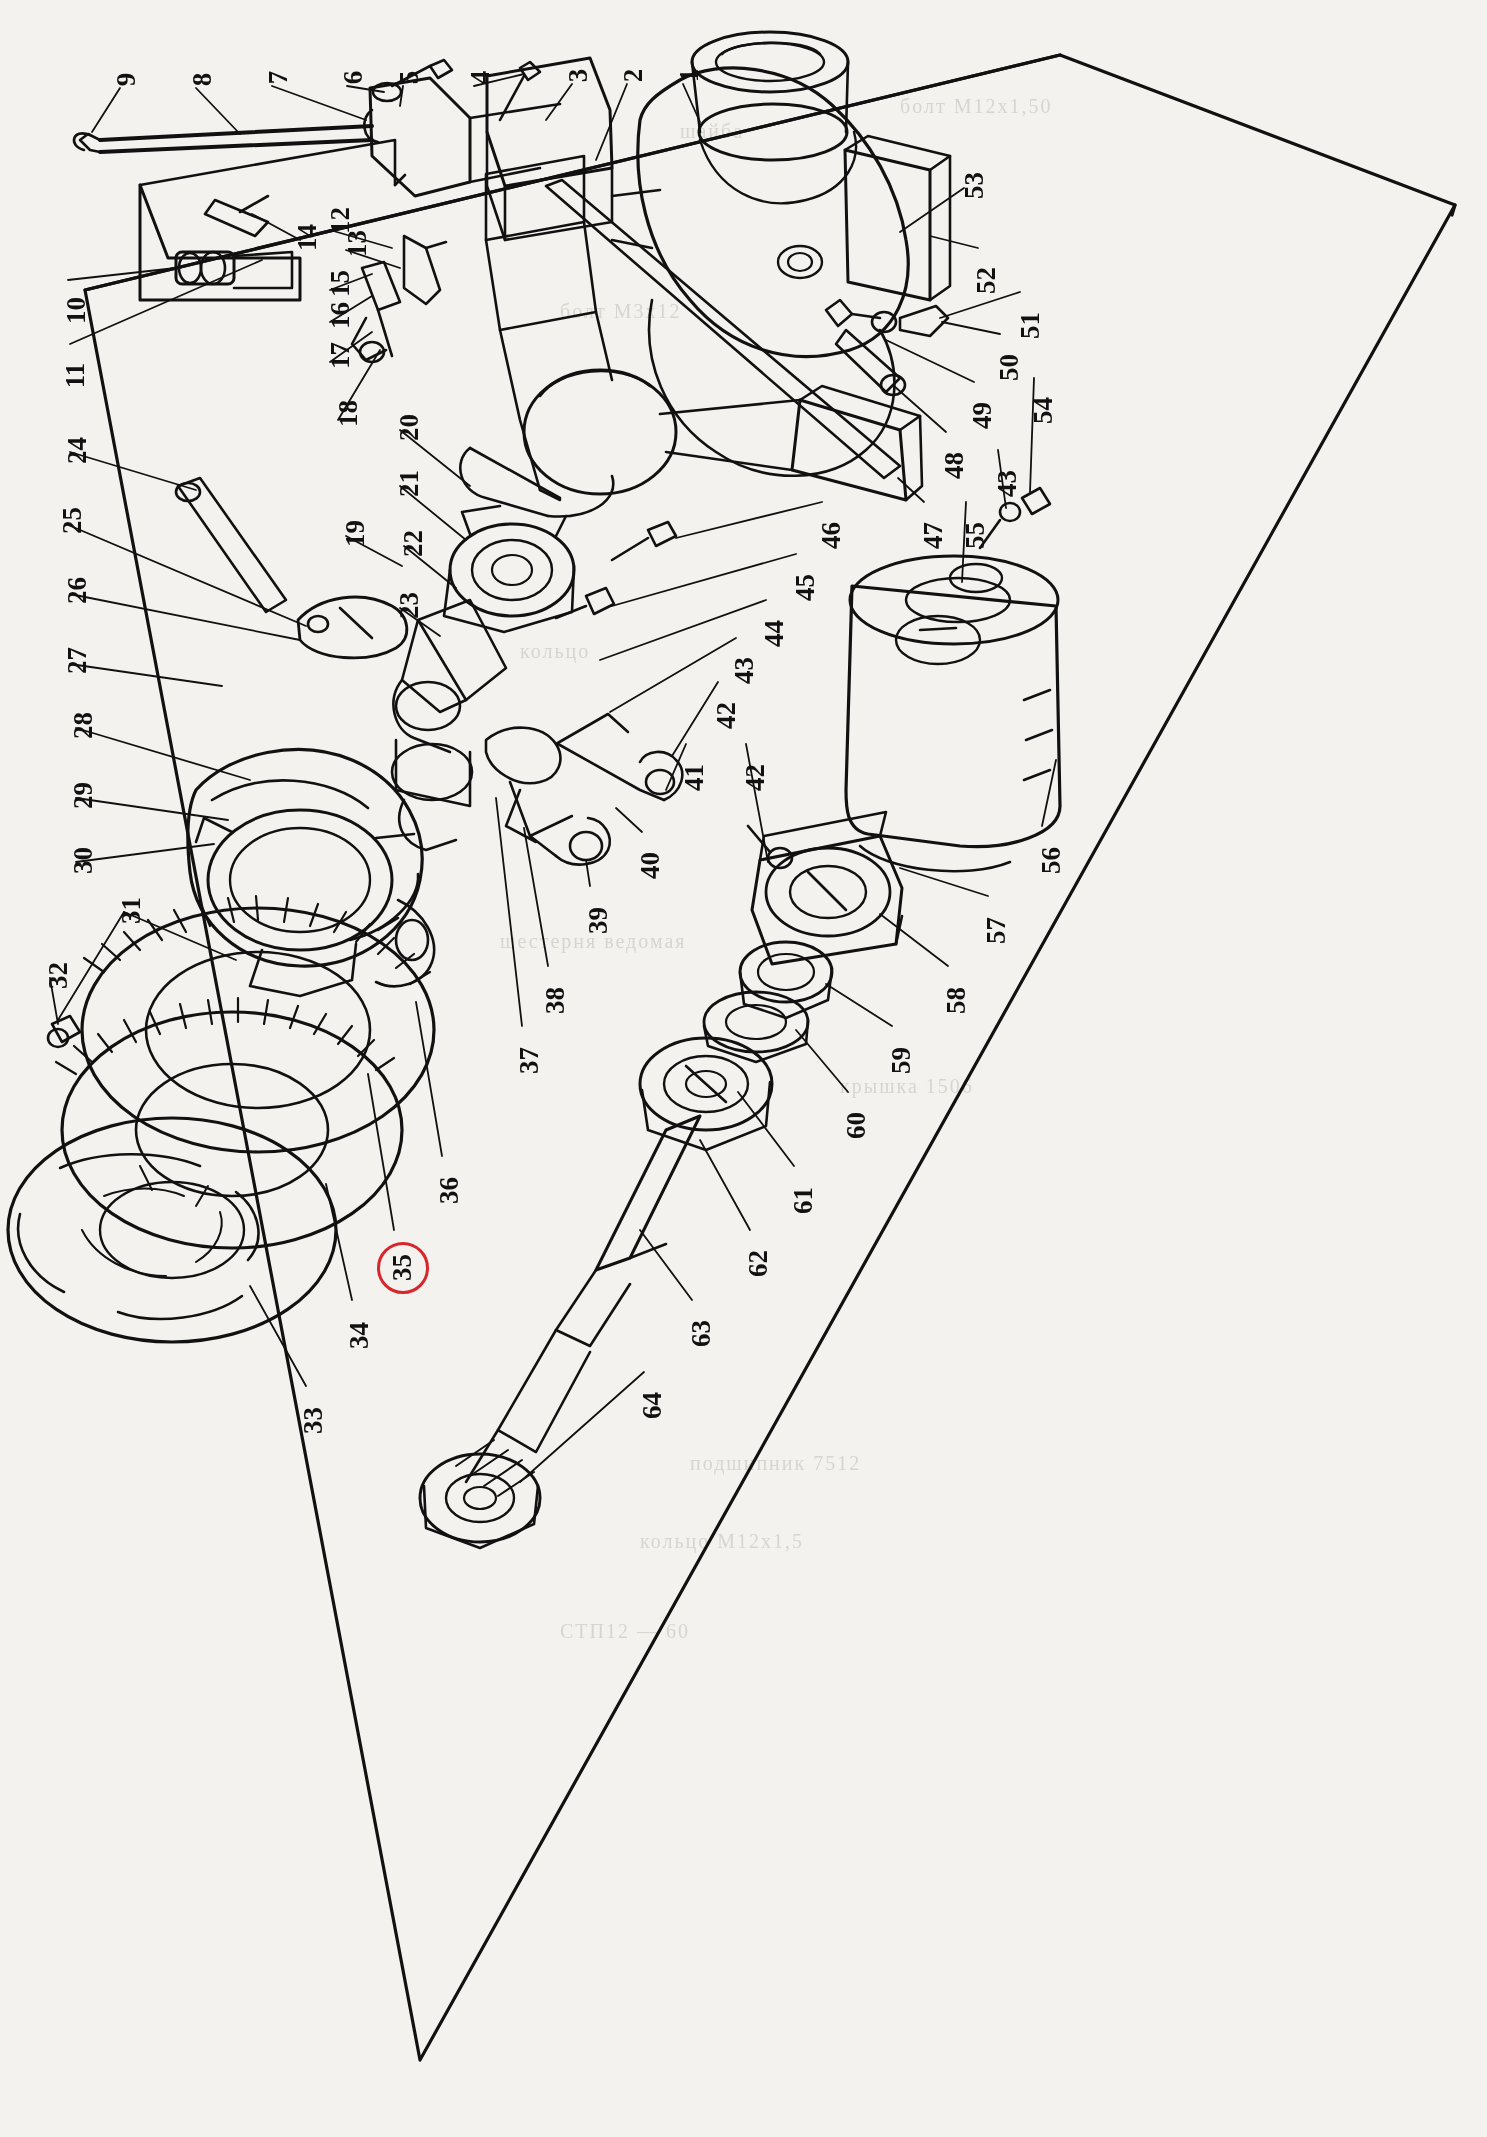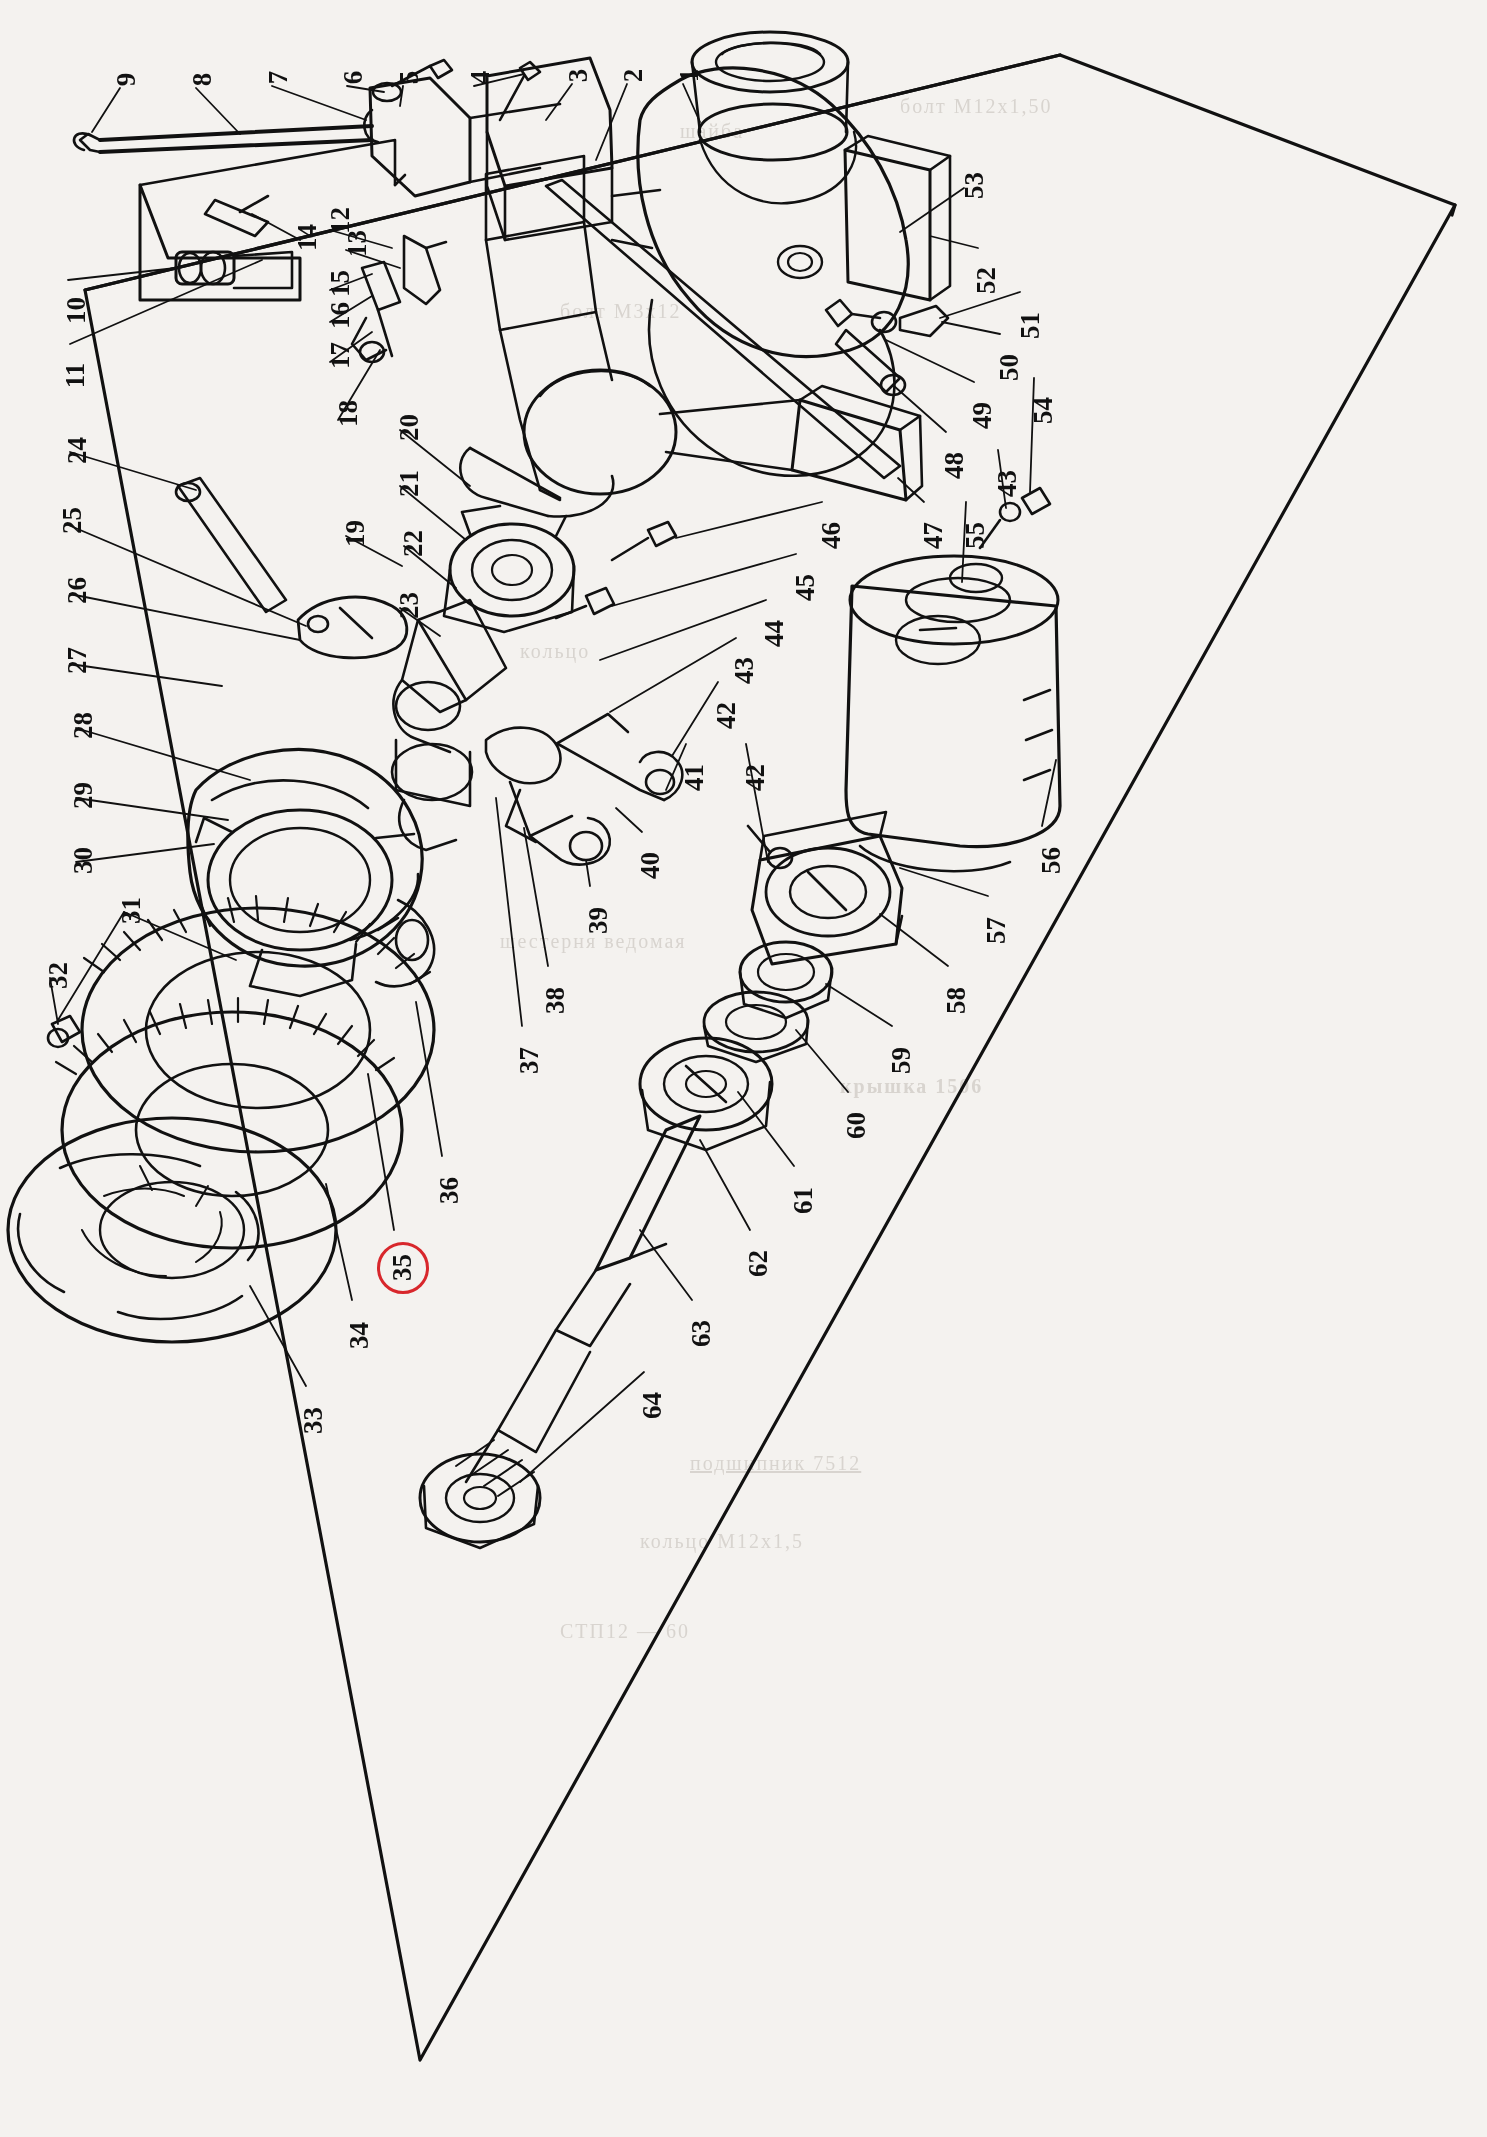--- a/index.html
+++ b/index.html
@@ -62,22 +62,22 @@
 <body>
 
 <div id="page">
 
   <div id="bleed-layer">
       <div class="bleed" style="left: 900px; top: 95px;">болт М12х1,50</div>
       <div class="bleed" style="left: 680px; top: 120px;">шайба</div>
       <div class="bleed" style="left: 560px; top: 300px;">болт М3х12</div>
       <div class="bleed" style="left: 520px; top: 640px;">кольцо</div>
       <div class="bleed" style="left: 500px; top: 930px;">шестерня ведомая</div>
-      <div class="bleed" style="left: 690px; top: 1452px; text-decoration: underline;">подшипник 7512</div>
-      <div class="bleed" style="left: 840px; top: 1075px; font-weight: bold;">крышка 1506</div>
+      <div class="bleed" style="left: 690px; top: 1452px;">подшипник 7512</div>
+      <div class="bleed" style="left: 840px; top: 1075px;">крышка 1506</div>
       <div class="bleed" style="left: 640px; top: 1530px;">кольцо М12х1,5</div>
       <div class="bleed" style="left: 560px; top: 1620px; text-align: right;">СТП12 — 60</div>
     </div>
 
   <svg id="drawing-canvas" viewBox="0 0 1487 2137" aria-hidden="true">
     <defs>
       <pattern id="hatch" width="8" height="8" patternUnits="userSpaceOnUse" patternTransform="rotate(35)">
         <line x1="0" y1="0" x2="0" y2="8" stroke="#111" stroke-width="1.6"></line>
       </pattern>
       <pattern id="hatch2" width="6" height="6" patternUnits="userSpaceOnUse" patternTransform="rotate(-40)">

